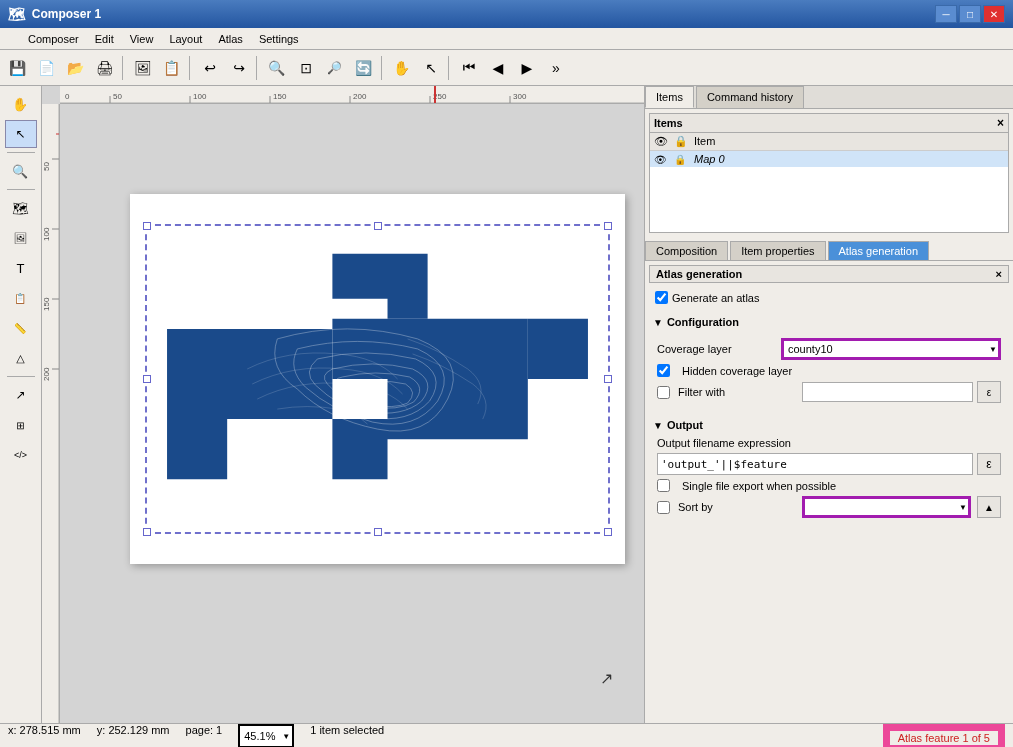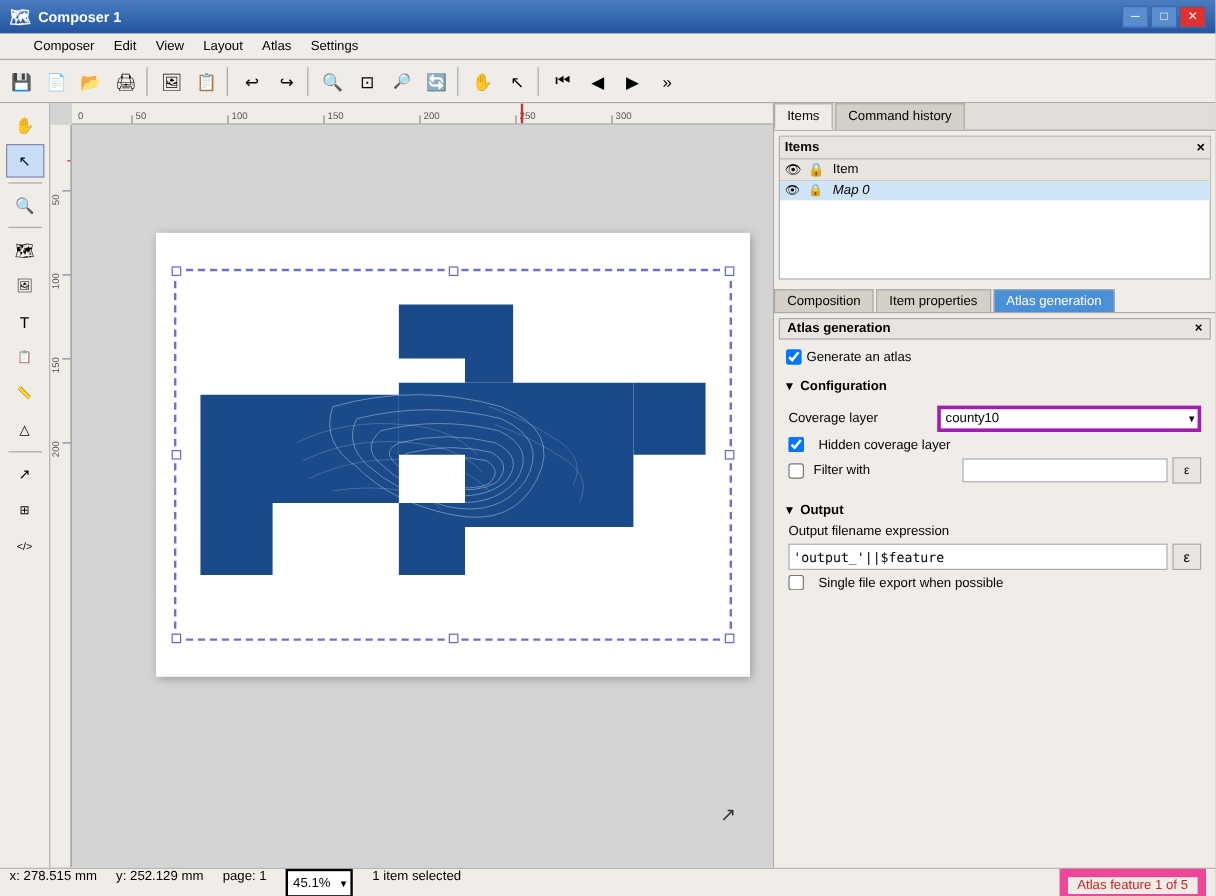--- a/index.html
+++ b/index.html
@@ -330,20 +330,30 @@
           <div class="expr-row">
             <input class="expr-input" type="text" value="'output_'||$feature" style="">
             <button class="expr-btn" title="Expression">ε</button>
           </div>
 
           <div class="checkbox-row">
             <input type="checkbox" style="">
             <span>Single file export when possible</span>
           </div>
 
+          <div class="field-row">
+            <input type="checkbox" style="margin-right: 4px;">
+            <span class="field-label">Sort by</span>
+            <div class="select-wrapper">
+              <select>
+                <option value=""></option>
+              </select>
+            </div>
+            <button class="field-btn" title="Ascending/Descending" style="margin-left:2px;">▲</button>
+          </div>
         </div>
       </div>
     </div>
   </div>
 </div>
 
 <div class="status-bar">
   <span>x: 278.515 mm</span>
   <span>y: 252.129 mm</span>
   <span>page: 1</span>

